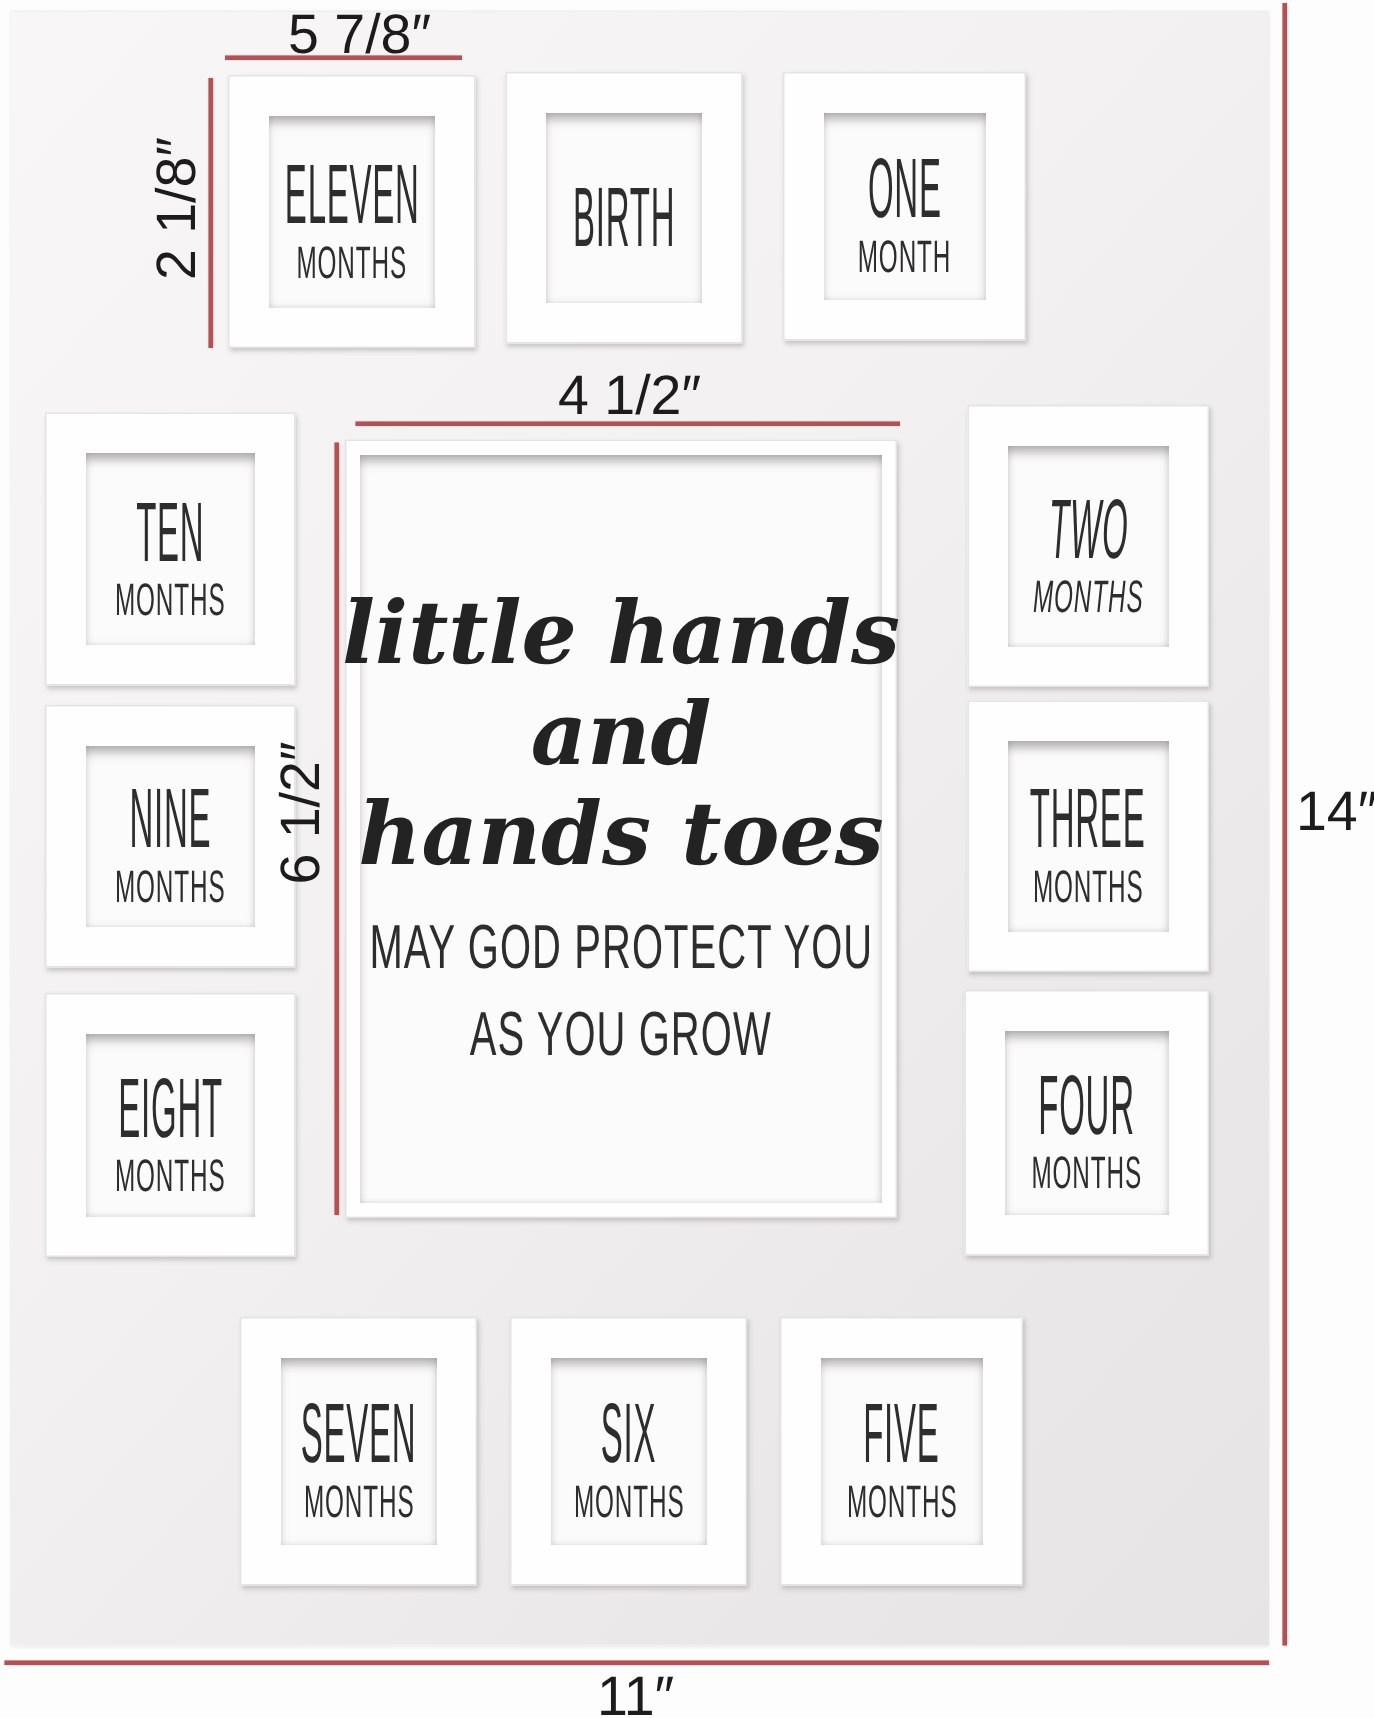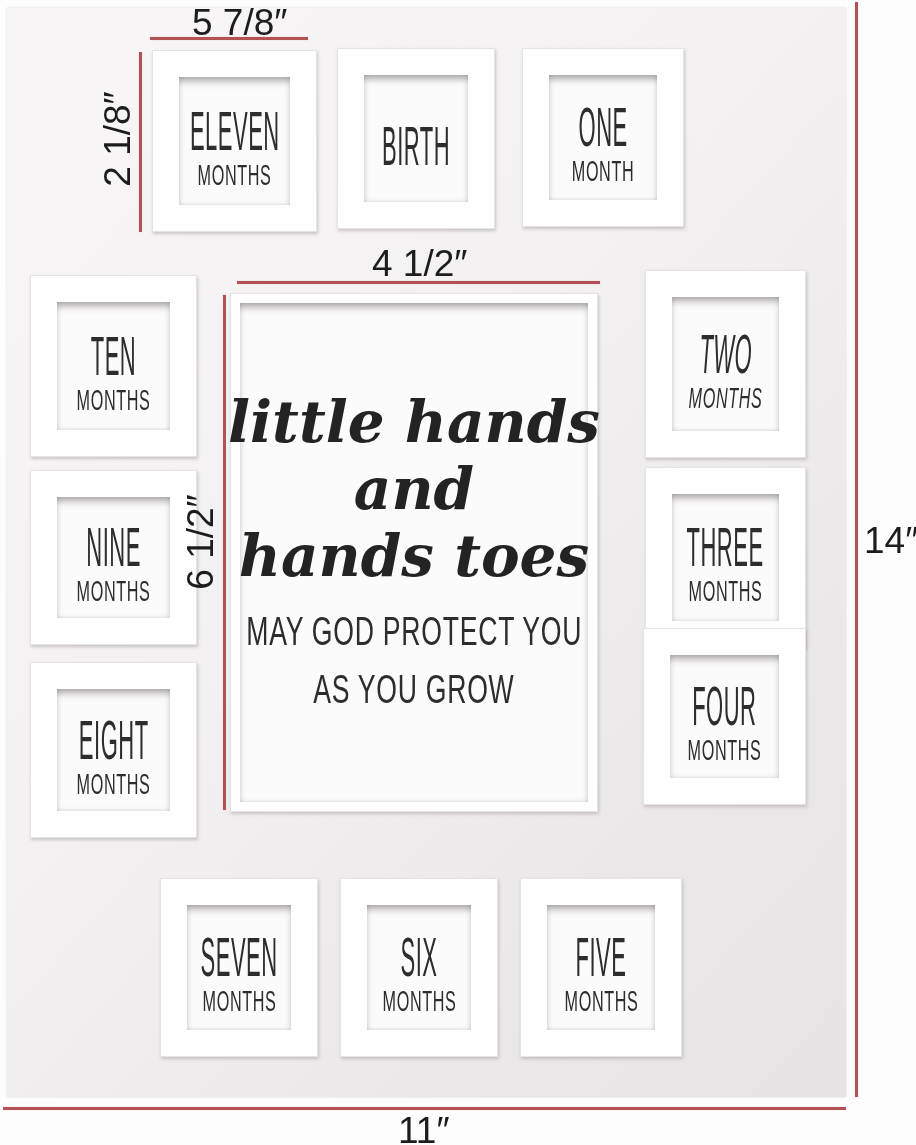--- a/index.html
+++ b/index.html
@@ -120,21 +120,21 @@
             <div class="lbl-big">THREE</div>
             <div class="lbl-small">MONTHS</div>
           </div>
         </div>
         <div class="opening" style="left: 23px; top: 654px; width: 167px; height: 176px;">
           <div class="opening-inner">
             <div class="lbl-big">EIGHT</div>
             <div class="lbl-small">MONTHS</div>
           </div>
         </div>
-        <div class="opening" style="left: 636px; top: 620px; width: 163px; height: 177px;">
+        <div class="opening" style="left: 636px; top: 652px; width: 163px; height: 177px;">
           <div class="opening-inner">
             <div class="lbl-big">FOUR</div>
             <div class="lbl-small">MONTHS</div>
           </div>
         </div>
         <div class="opening" style="left: 153px; top: 870px; width: 158px; height: 179px;">
           <div class="opening-inner">
             <div class="lbl-big">SEVEN</div>
             <div class="lbl-small">MONTHS</div>
           </div>

